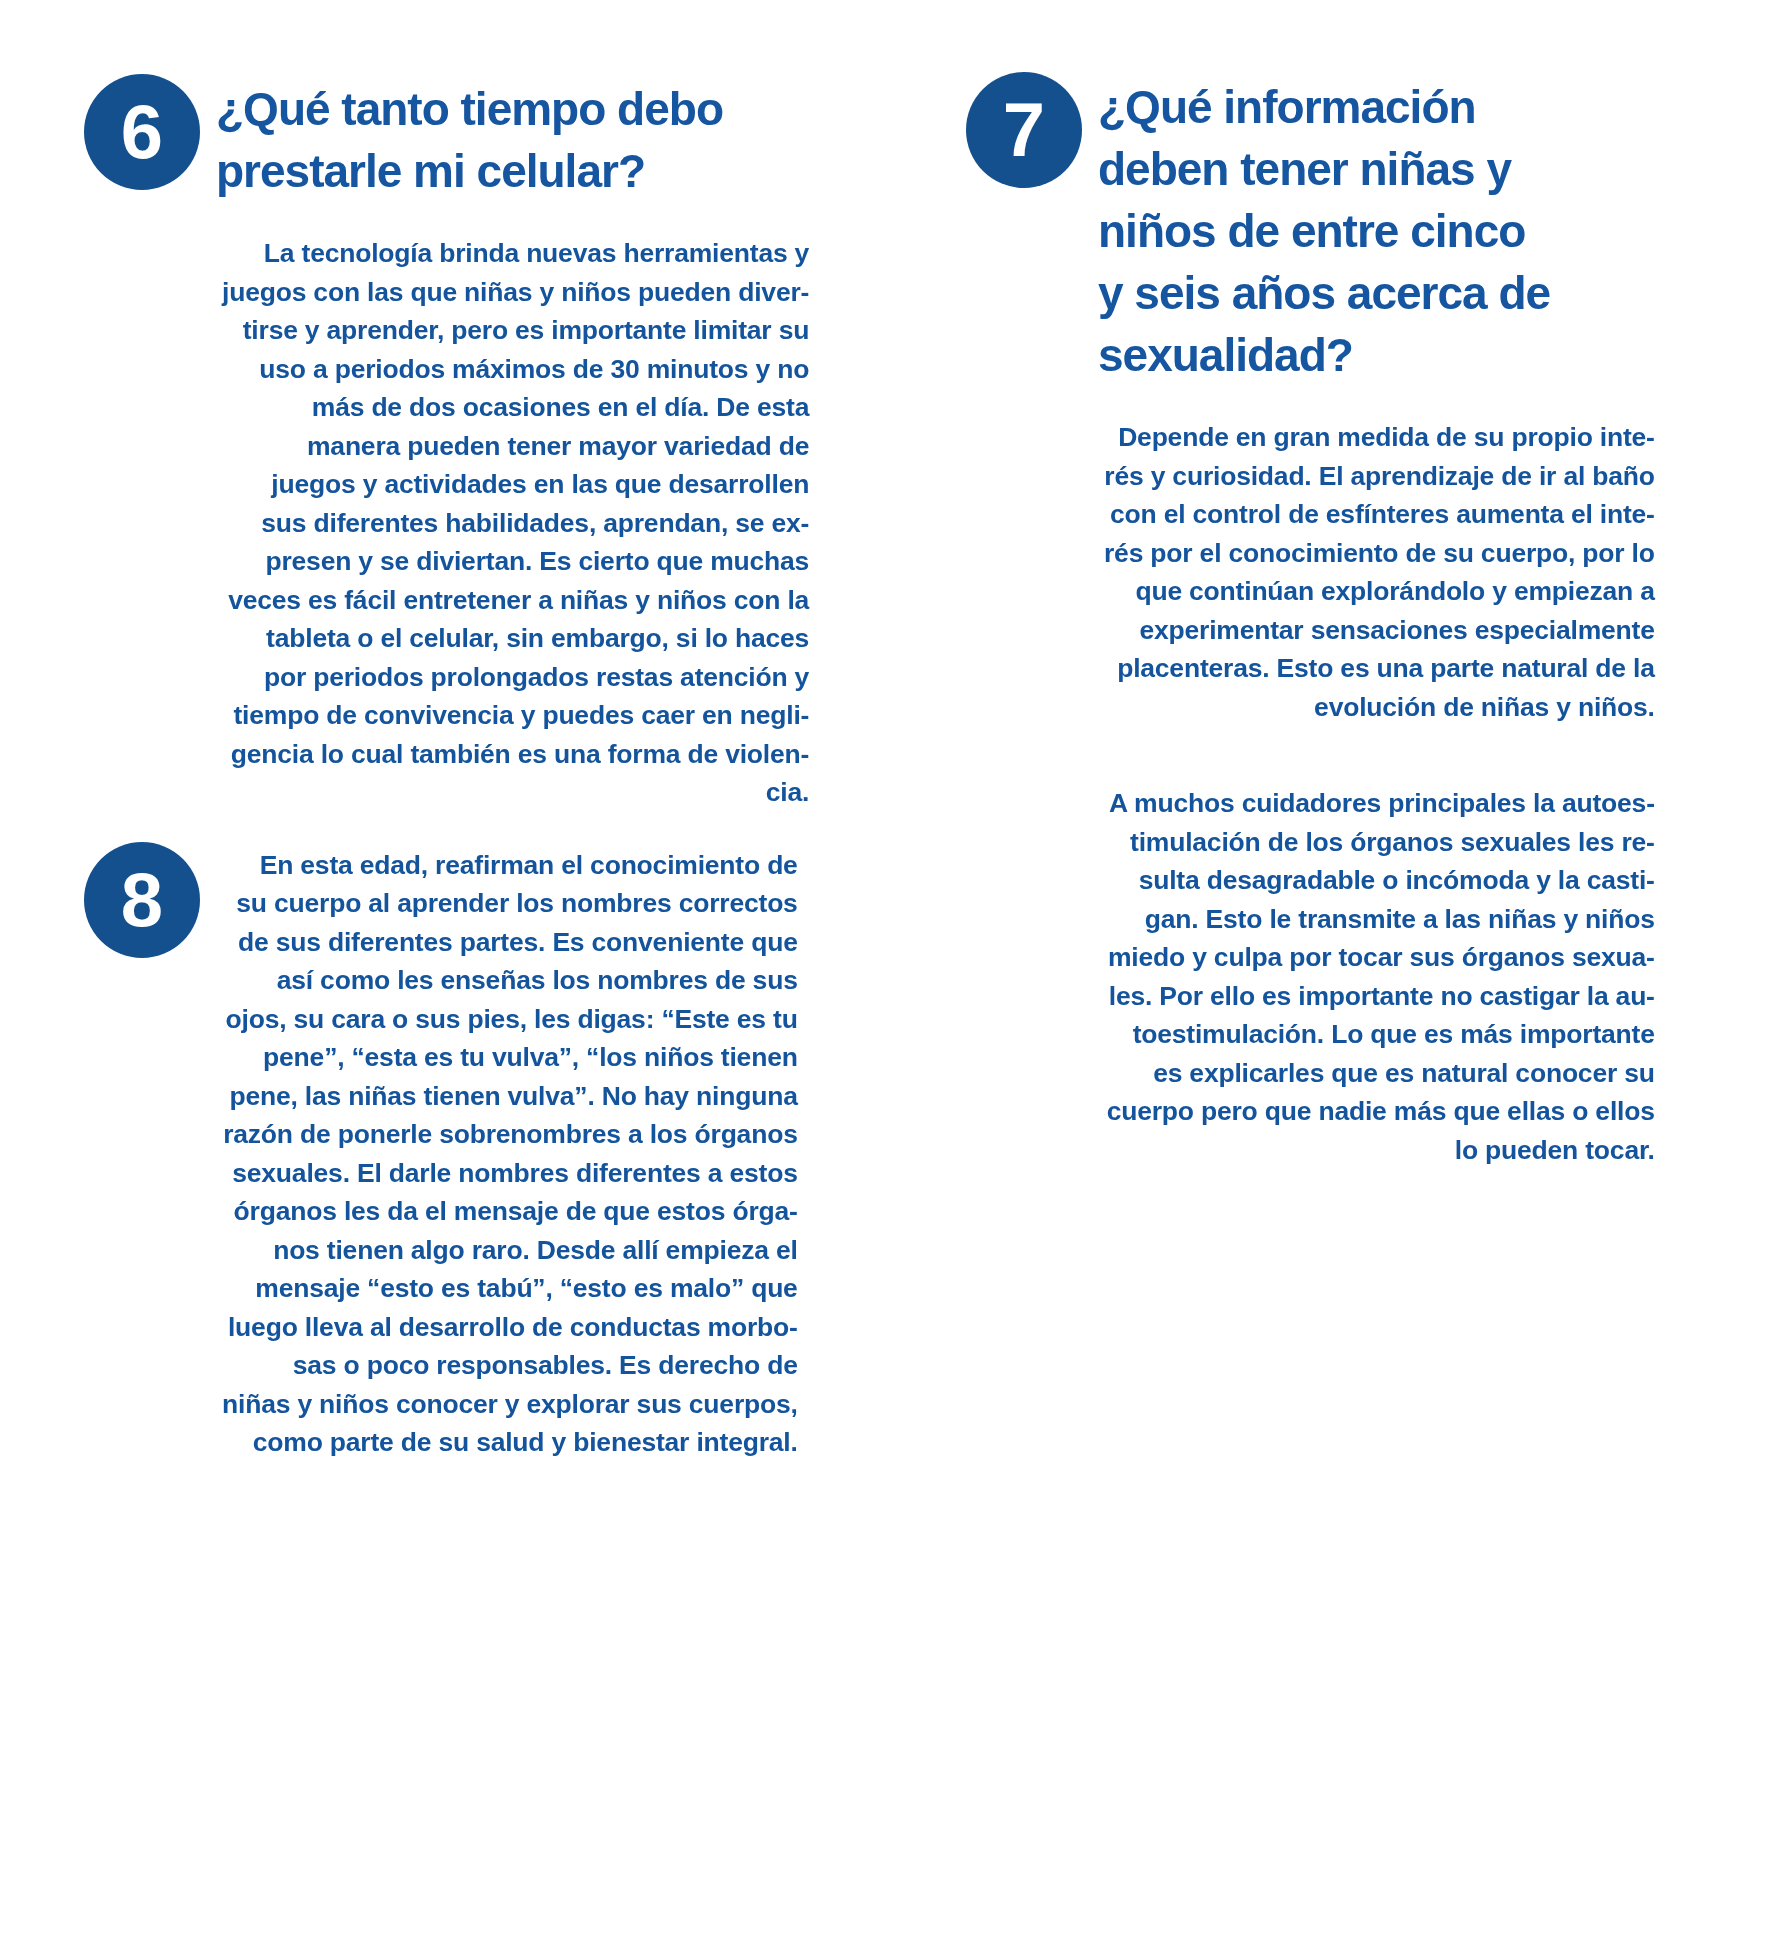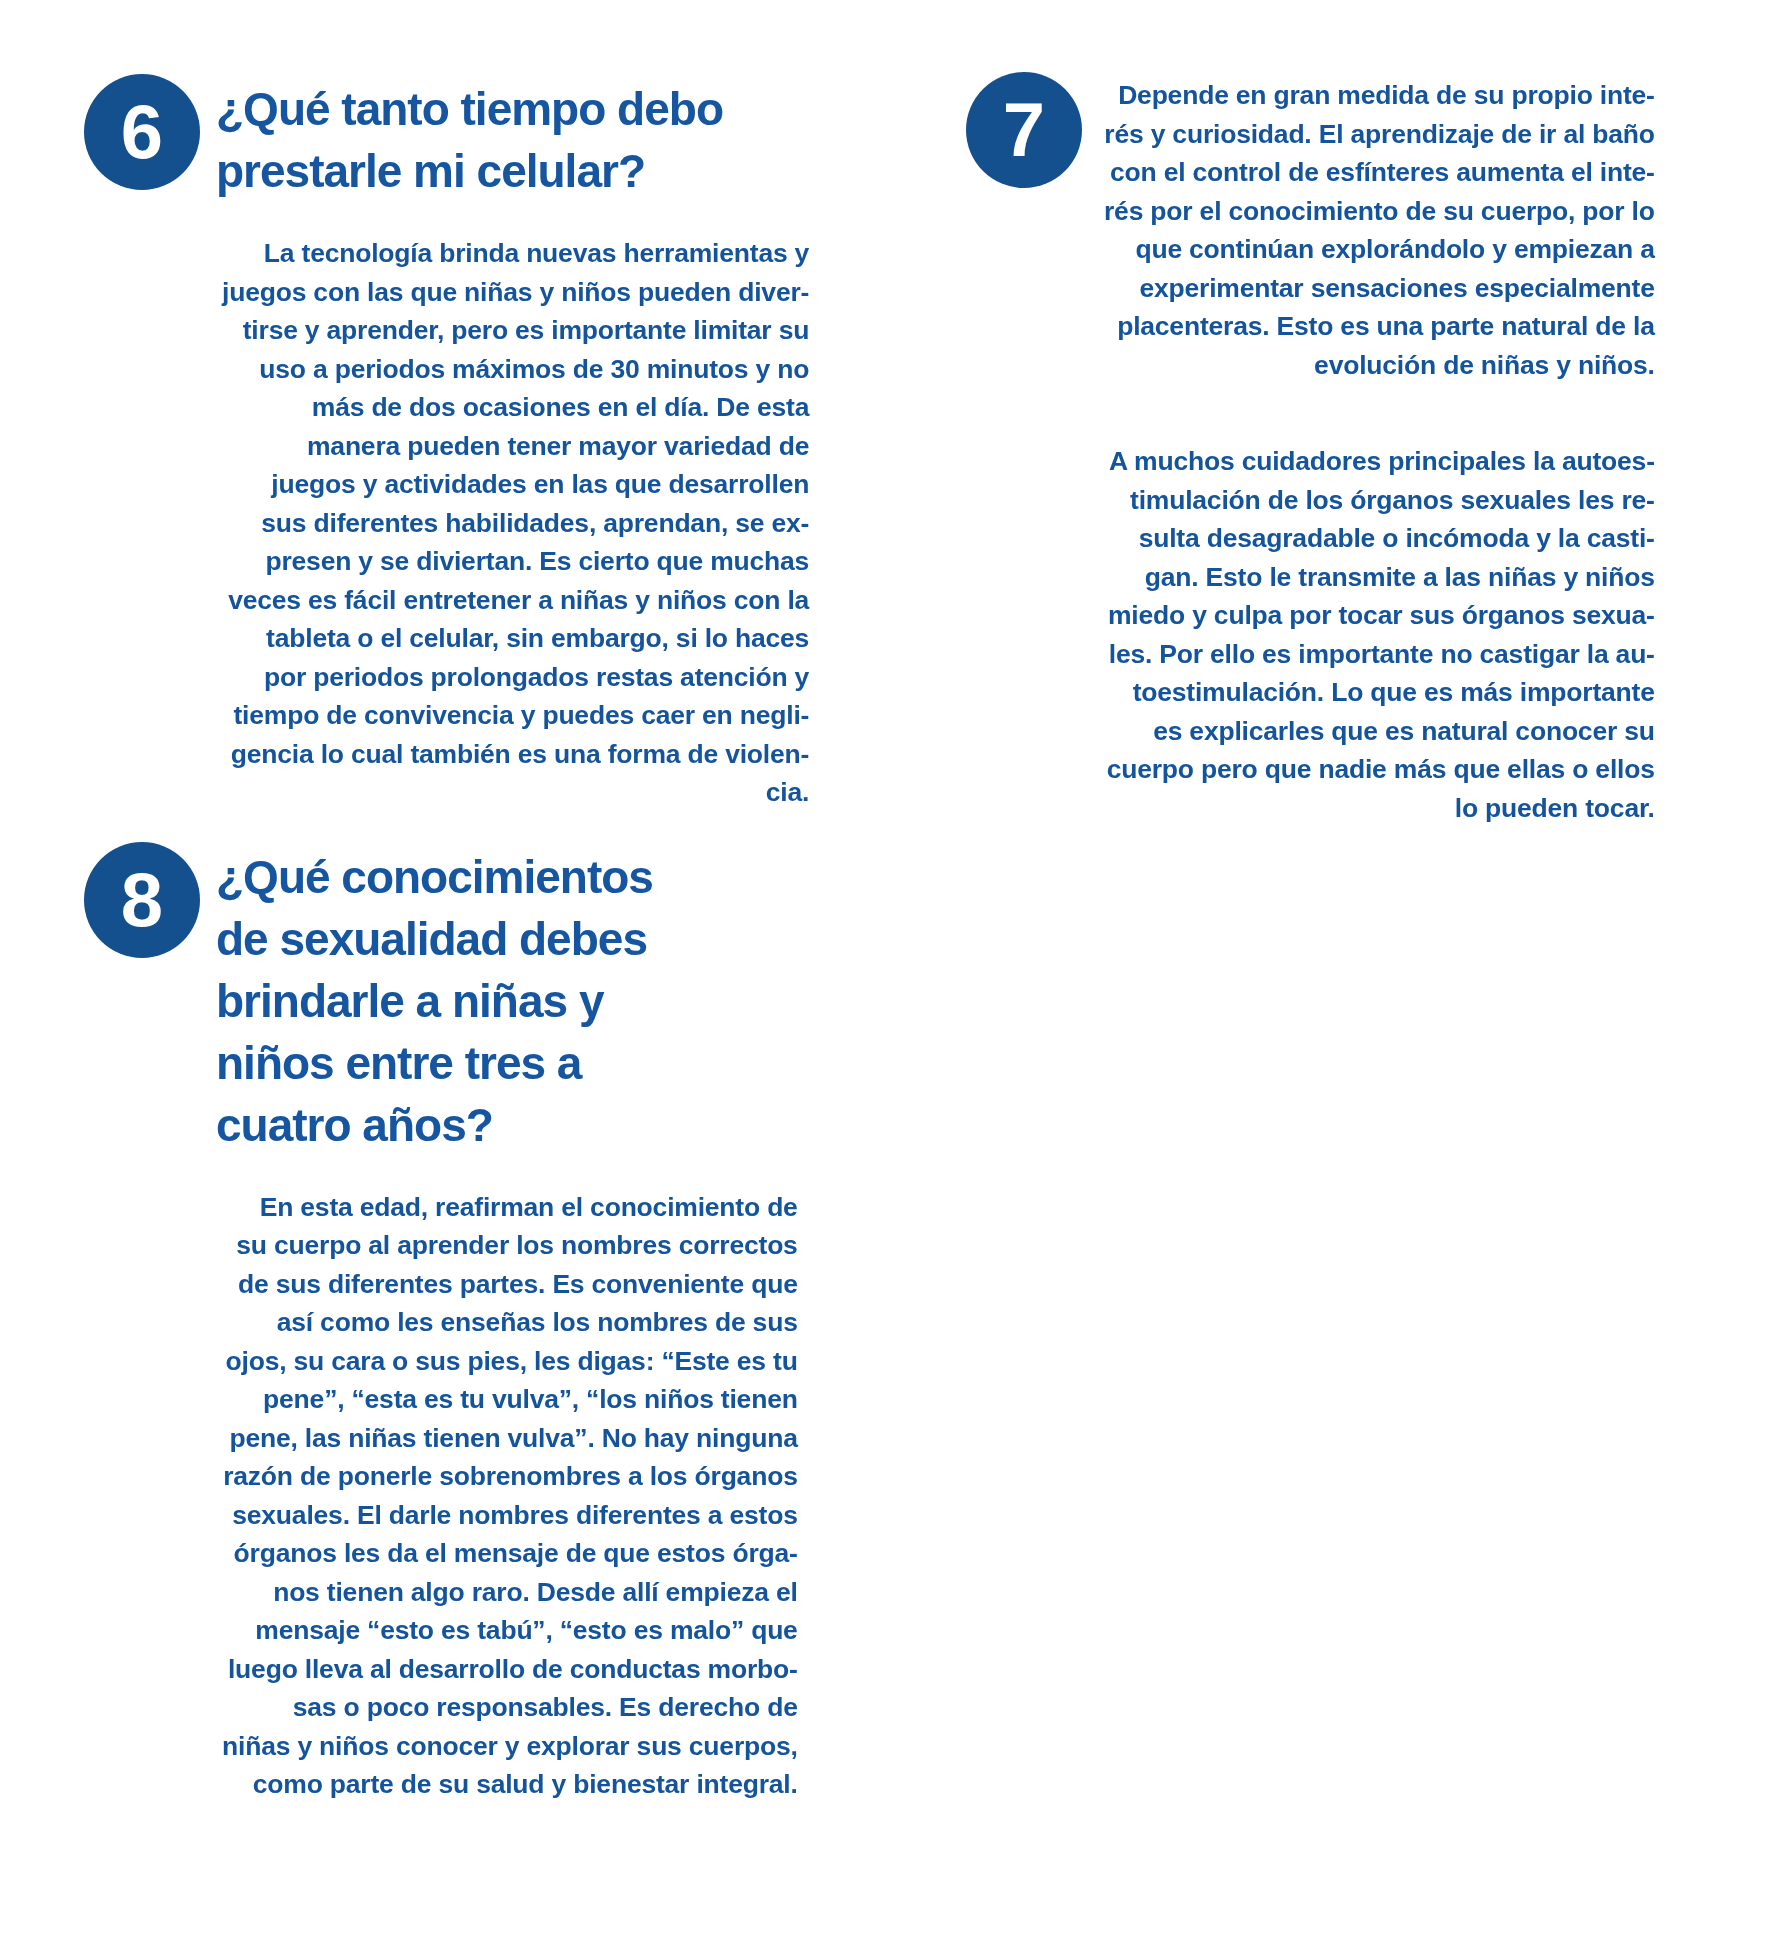--- a/index.html
+++ b/index.html
@@ -94,25 +94,20 @@
 gencia lo cual también es una forma de violen-
 cia.</p>
     </div>
   </section>
 
   <section class="question">
     <div class="qnum-circle">
       <span>8</span>
     </div>
     <div class="qcontent">
-      <h2 class="qheading">¿Qué conocimientos
-de sexualidad debes
-brindarle a niñas y
-niños entre tres a
-cuatro años?</h2>
       <p class="qpara">En esta edad, reafirman el conocimiento de
 su cuerpo al aprender los nombres correctos
 de sus diferentes partes. Es conveniente que
 así como les enseñas los nombres de sus
 ojos, su cara o sus pies, les digas: “Este es tu
 pene”, “esta es tu vulva”, “los niños tienen
 pene, las niñas tienen vulva”. No hay ninguna
 razón de ponerle sobrenombres a los órganos
 sexuales. El darle nombres diferentes a estos
 órganos les da el mensaje de que estos órga-
@@ -127,20 +122,25 @@
 
 </div>
 
 <div class="column column-right">
 
   <section class="question">
     <div class="qnum-circle">
       <span>7</span>
     </div>
     <div class="qcontent">
+      <h2 class="qheading">¿Qué información
+deben tener niñas y
+niños de entre cinco
+y seis años acerca de
+sexualidad?</h2>
       <p class="qpara">Depende en gran medida de su propio inte-
 rés y curiosidad. El aprendizaje de ir al baño
 con el control de esfínteres aumenta el inte-
 rés por el conocimiento de su cuerpo, por lo
 que continúan explorándolo y empiezan a
 experimentar sensaciones especialmente
 placenteras. Esto es una parte natural de la
 evolución de niñas y niños.</p>
       <p class="qpara">A muchos cuidadores principales la autoes-
 timulación de los órganos sexuales les re-

